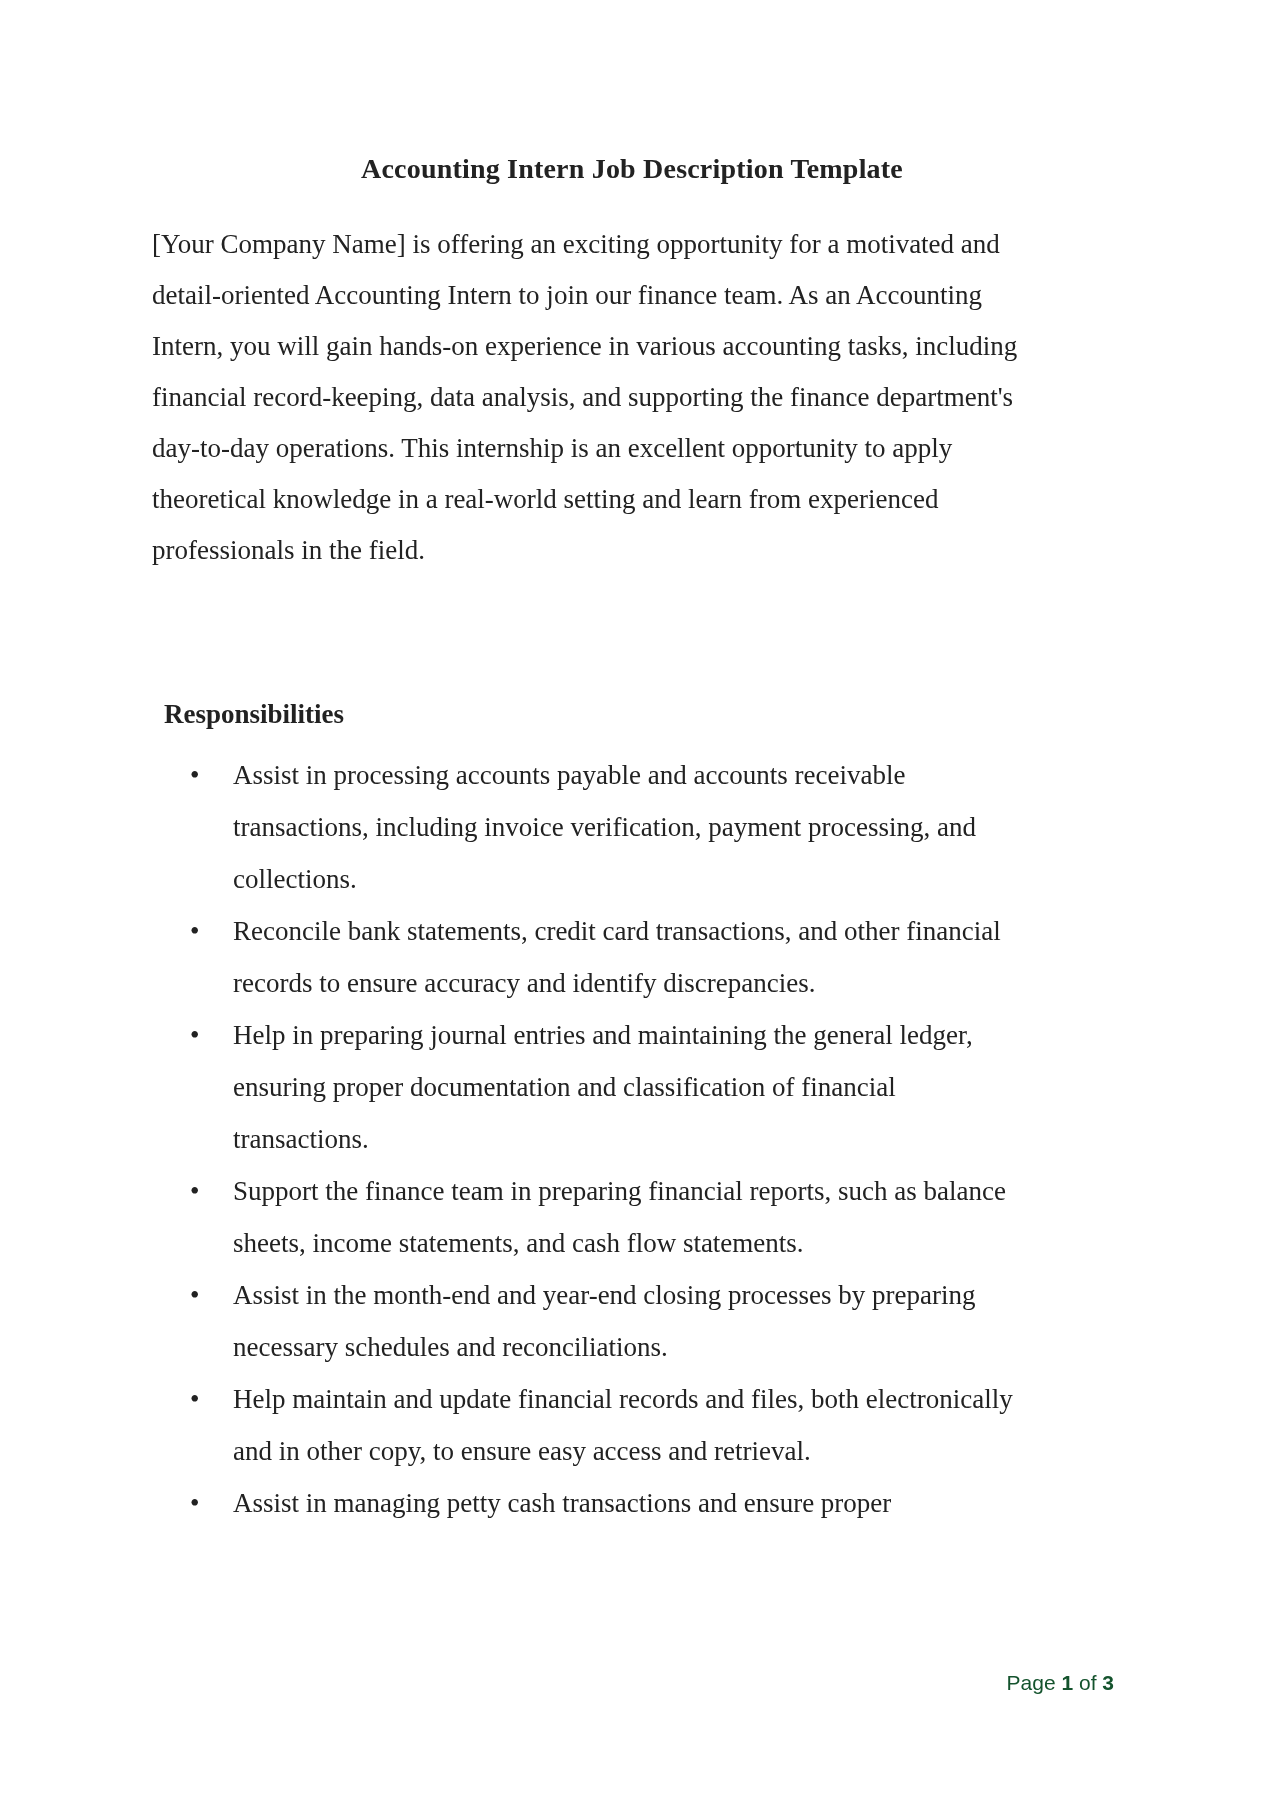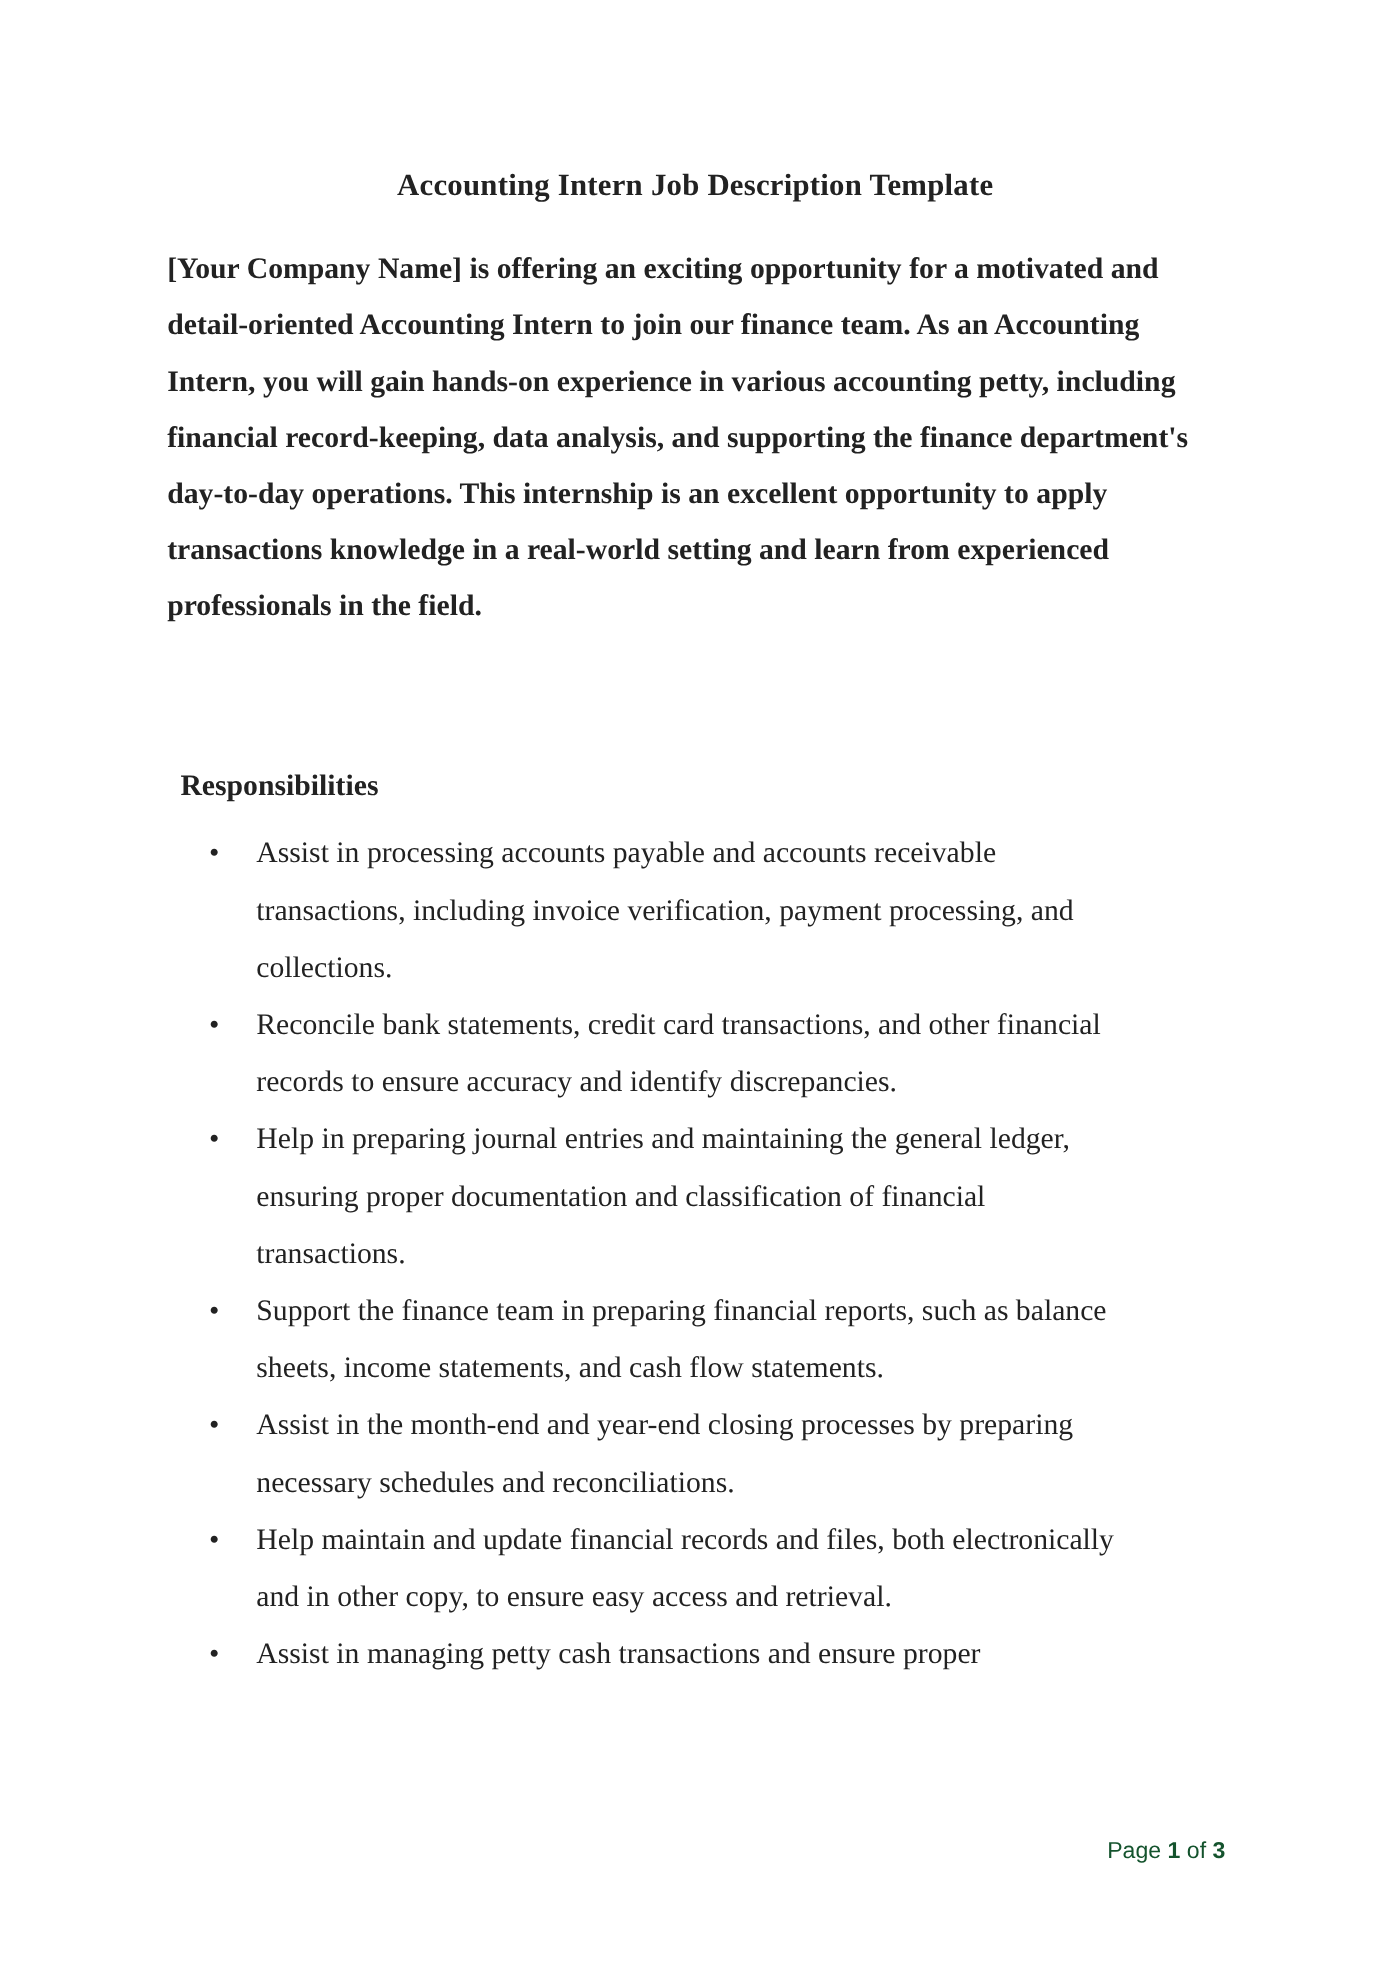--- a/index.html
+++ b/index.html
@@ -32,21 +32,20 @@
     position: absolute;
     top: 219px;
     left: 152px;
   }
   .tline {
     font-size: 27px;
     white-space: nowrap;
   }
   .intro .tline {
     line-height: 51px;
-    font-weight: bold;
   }
   .heading {
     position: absolute;
     top: 677px;
     left: 152px;
     margin: 12px;
     font-size: 27px;
     line-height: 51px;
     font-weight: 700;
   }
@@ -89,24 +88,24 @@
 </head>
 <body>
 
 <div class="page" style="background: rgb(255, 255, 255); color: rgb(34, 34, 34);">
 
   <h1 class="title">Accounting Intern Job Description Template</h1>
 
   <div class="intro">
       <div class="tline">[Your Company Name] is offering an exciting opportunity for a motivated and</div>
       <div class="tline">detail-oriented Accounting Intern to join our finance team. As an Accounting</div>
-      <div class="tline">Intern, you will gain hands-on experience in various accounting petty, including</div>
+      <div class="tline">Intern, you will gain hands-on experience in various accounting tasks, including</div>
       <div class="tline">financial record-keeping, data analysis, and supporting the finance department's</div>
       <div class="tline">day-to-day operations. This internship is an excellent opportunity to apply</div>
-      <div class="tline">transactions knowledge in a real-world setting and learn from experienced</div>
+      <div class="tline">theoretical knowledge in a real-world setting and learn from experienced</div>
       <div class="tline">professionals in the field.</div>
     </div>
 
   <h2 class="heading">Responsibilities</h2>
 
   <ul class="bullets">
       <li class="bullet-item">
         <span class="marker">•</span>
         <div class="bullet-text">
           <div class="tline">Assist in processing accounts payable and accounts receivable</div>

